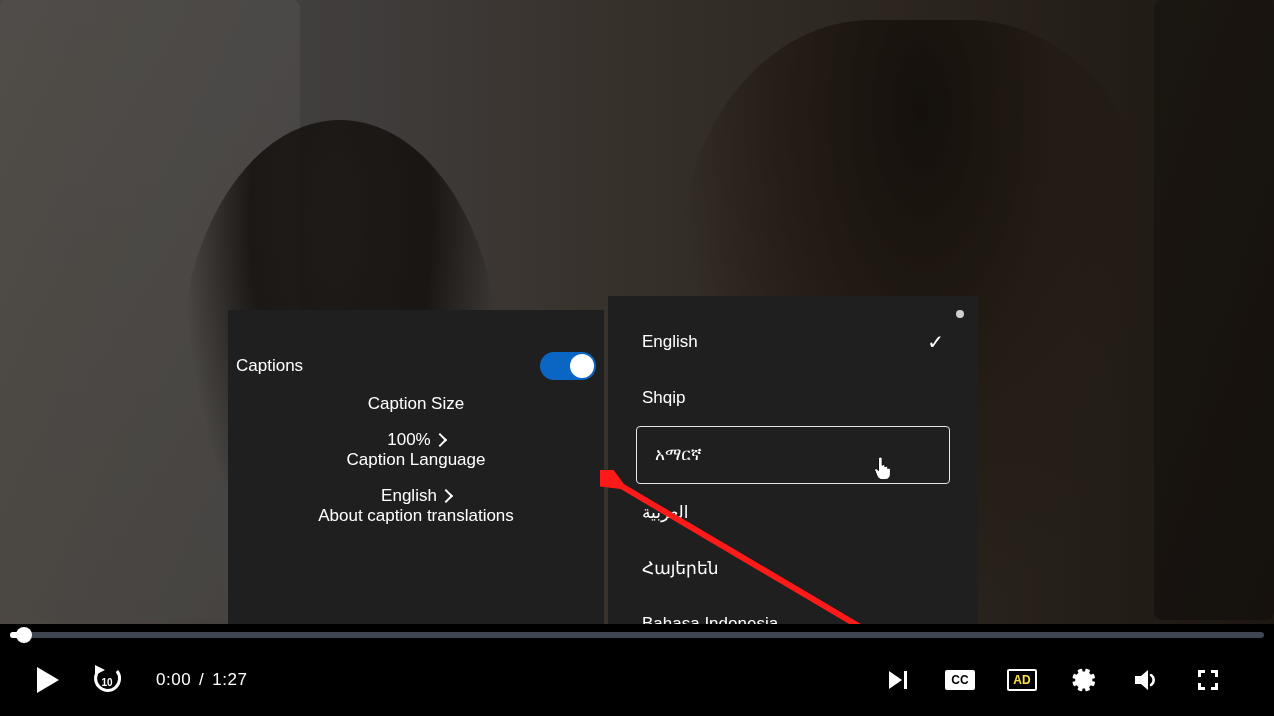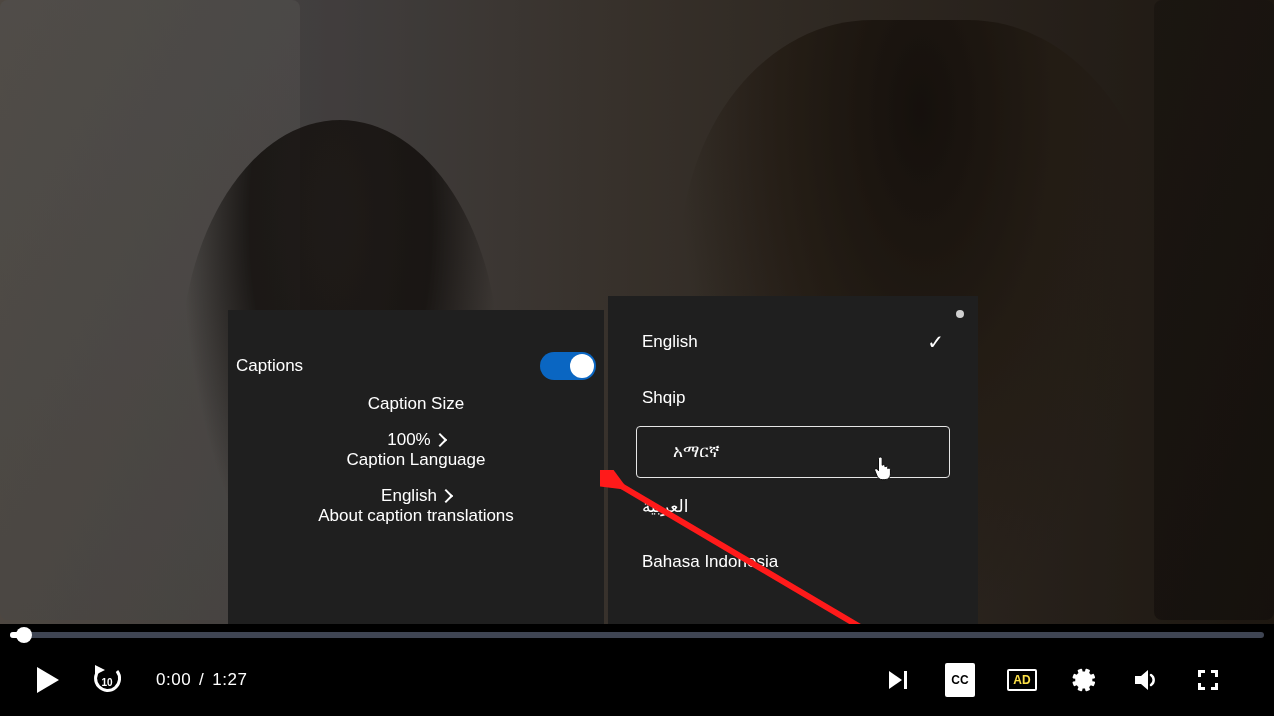--- a/index.html
+++ b/index.html
@@ -61,21 +61,21 @@
   .lang-scroll-dot {
     position: absolute; top: 14px; right: 14px; width: 8px; height: 8px; border-radius: 50%; background: #d0d0d0;
   }
   .lang-list { padding: 18px 28px 0 28px; display: flex; flex-direction: column; gap: 0; }
   .lang-item {
     display: flex; align-items: center; justify-content: space-between;
     height: 56px; font-size: 17px; cursor: pointer;
     padding: 0 6px;
   }
   .lang-item.outlined {
-    border: 1px solid #e6e6e6; border-radius: 4px; padding: 0 36px; height: 52px;
+    border: 1px solid #e6e6e6; border-radius: 4px; padding: 0 18px; height: 58px;
     position: relative;
   }
   .check { font-size: 20px; }
   .cursor-hand {
     position: absolute; right: 54px; top: 28px; width: 22px; height: 26px; pointer-events:none;
   }
   .cursor-hand svg { width: 100%; height: 100%; }
 
   
   .anno-arrow { position: absolute; left: 600px; top: 470px; width: 340px; height: 200px; pointer-events: none; }
@@ -108,21 +108,21 @@
     display: flex; align-items: center;
   }
   .left-controls { display: flex; align-items: center; gap: 24px; padding-left: 32px; }
   .right-controls { margin-left: auto; display: flex; align-items: center; gap: 30px; padding-right: 34px; }
   .ctrl-btn { width: 32px; height: 32px; display: flex; align-items: center; justify-content: center; cursor: pointer; color: #fff; }
   .ctrl-btn svg { display: block; }
   .time-text { font-size: 17px; color: #fff; letter-spacing: 0.5px; user-select:none; }
   .time-sep { margin: 0 8px; color: #fff; }
 
   .cc-badge {
-    width: 30px; height: 34px; background: #fff; color: #000; border-radius: 2px;
+    width: 30px; height: 20px; background: #fff; color: #000; border-radius: 2px;
     display: flex; align-items: center; justify-content: center; font-size: 12px; font-weight: bold;
   }
   .ad-badge {
     width: 30px; height: 22px; border: 2.5px solid #fff; border-radius: 2px;
     display: flex; align-items: center; justify-content: center; font-size: 12px; font-weight: bold; color:#fde047;
   }
 </style>
 </head>
 <body>
 
@@ -175,20 +175,23 @@
       <div class="lang-item outlined">
         <span>አማርኛ</span>
         <span class="cursor-hand">
           <svg viewBox="0 0 24 28">
               <path fill="#fff" stroke="#000" stroke-width="1" d="M8 2c1 0 2 .8 2 2v7l1-.5c.8-.4 2 .1 2 1.2v1l1-.4c.9-.4 2 .2 2 1.3v1l1-.3c.9-.3 2 .3 2 1.4v5c0 3-2 6-6 6h-3c-3 0-5-2-6-5l-2-5c-.4-1 .3-2 1.3-2 .7 0 1.3.4 1.6 1L6 17V4c0-1.2.9-2 2-2z"></path>
             </svg>
         </span>
       </div>
       <div class="lang-item">
         <span>العربية</span>
+      </div>
+      <div class="lang-item">
+        <span>Հայերեն</span>
       </div>
       <div class="lang-item">
         <span>Bahasa Indonesia</span>
       </div>
     </div>
   </div>
 
   <svg class="anno-arrow" viewBox="0 0 340 200">
     <defs>
       <marker id="arrowhead" markerWidth="14" markerHeight="12" refX="2" refY="6" orient="auto">

